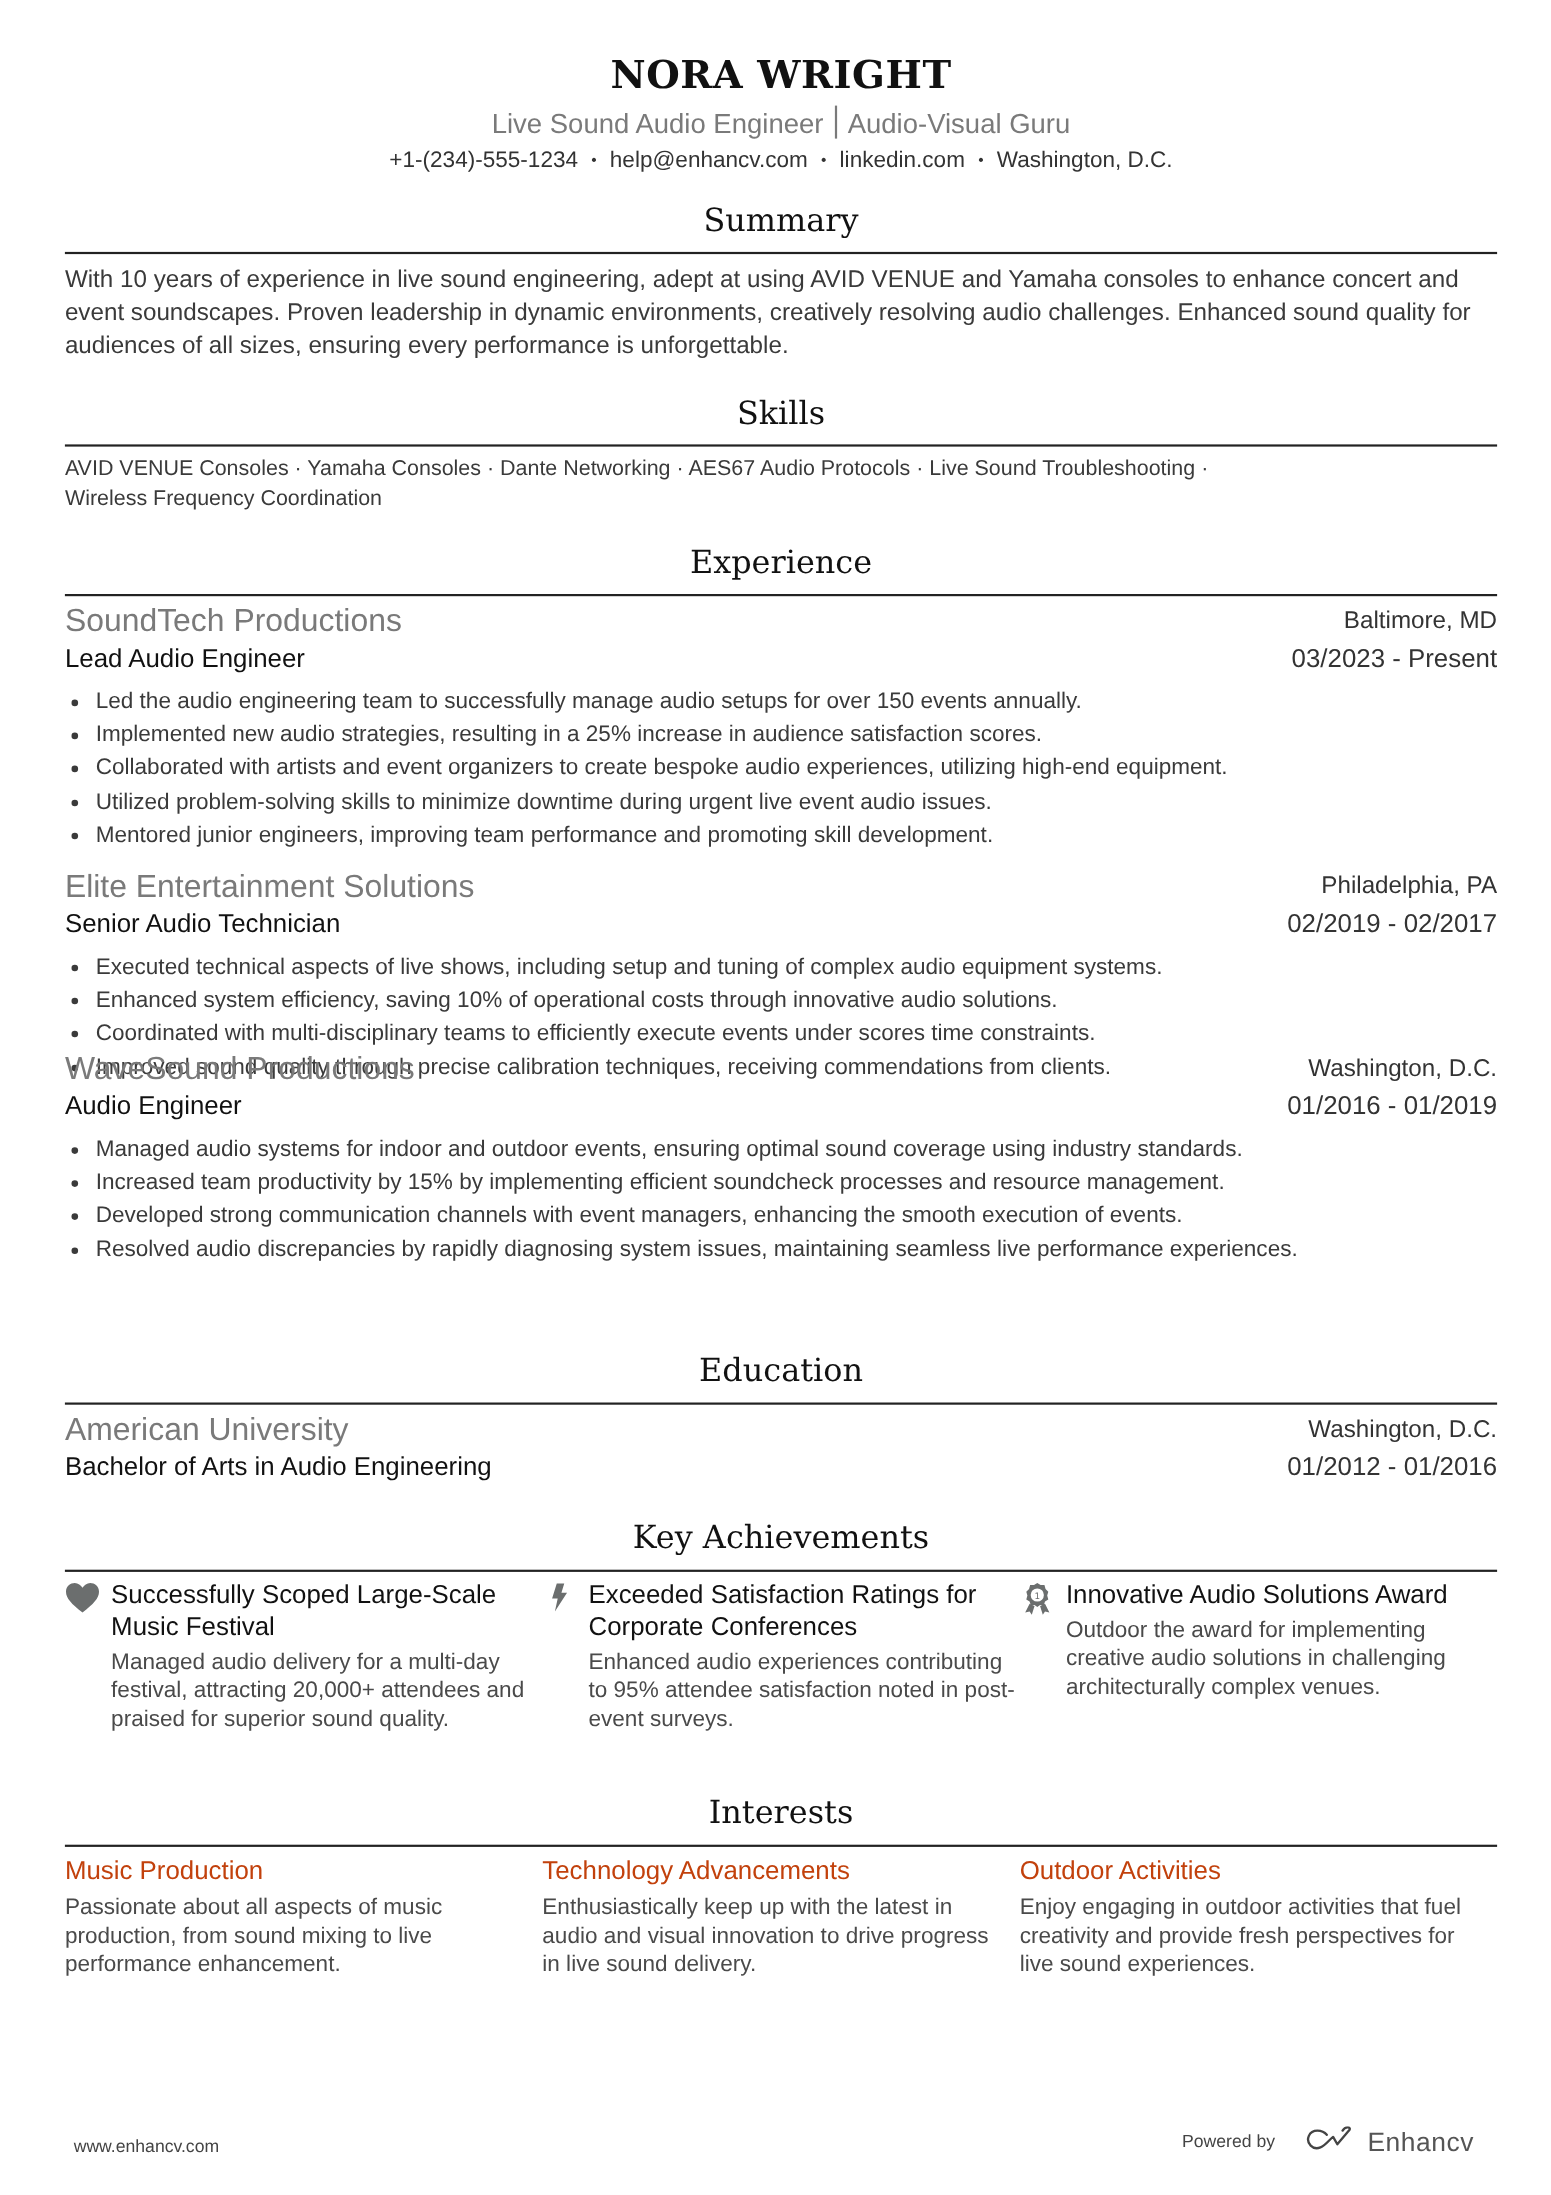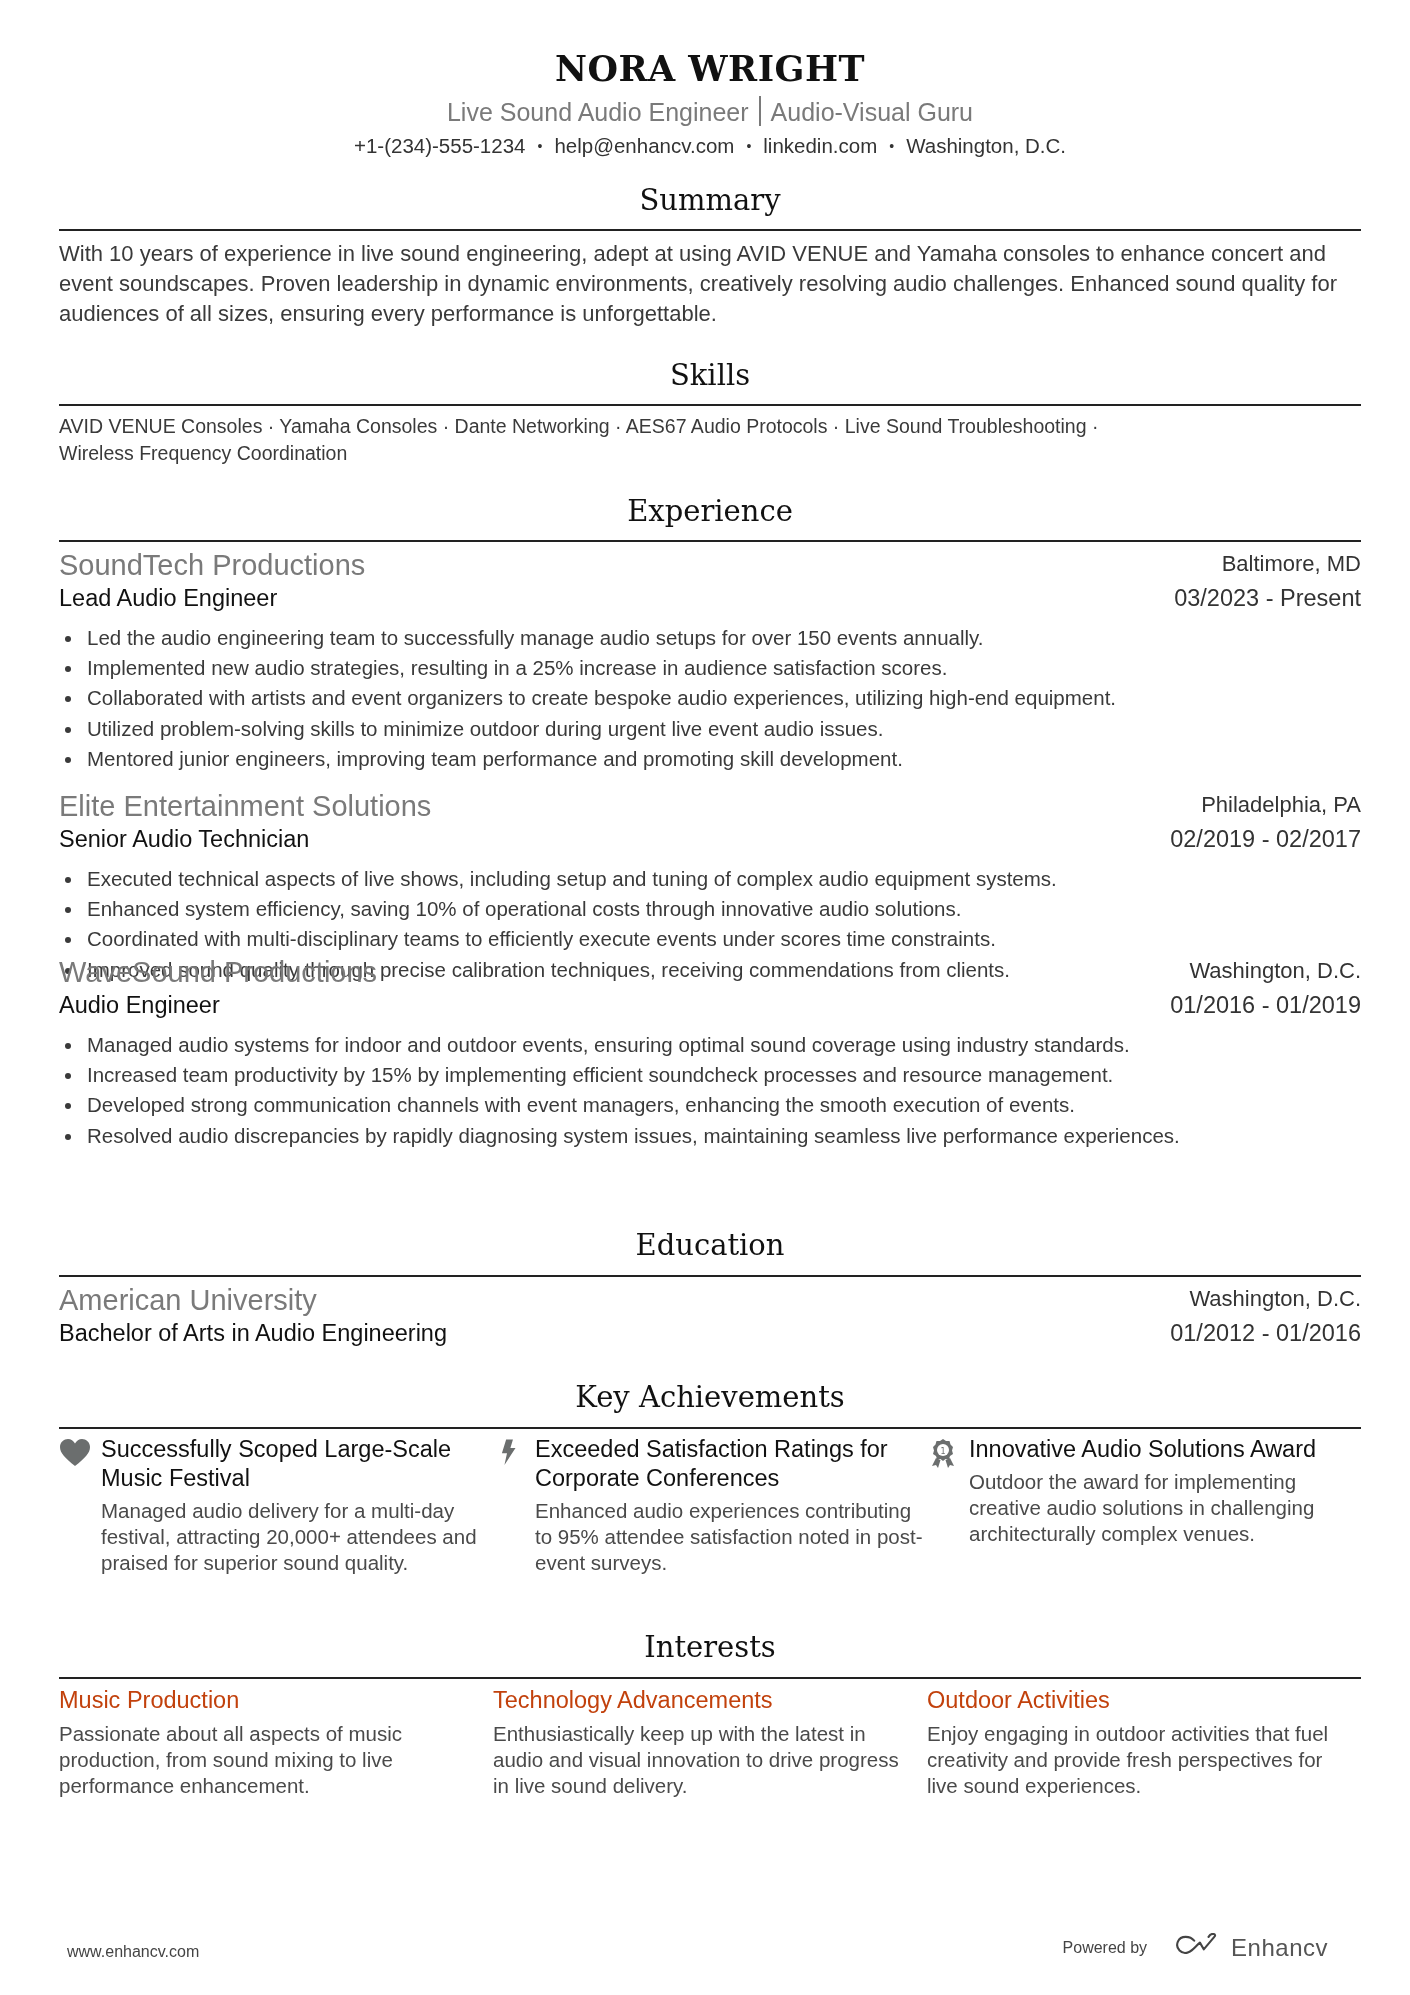--- a/index.html
+++ b/index.html
@@ -71,21 +71,21 @@
     .ach-desc { font-size: 20.5px; line-height: 26px; color: #4a4a4a; margin-top: 5px; }
 
     
     .int-grid { position: absolute; left: 0; width: 100%; display: flex; }
     .int { width: 444px; padding-right: 20px; }
     .int-title { font-size: 23.5px; line-height: 30px; color: #c2410c; }
     .int-desc { font-size: 20.5px; line-height: 26px; color: #4a4a4a; margin-top: 6px; }
 
     
     .footer-left { position: absolute; left: 67px; top: 1943px; font-size: 16px; color: #444; }
-    .footer-right { position: absolute; right: 82px; top: 1933px; display: flex; align-items: center; }
+    .footer-right { position: absolute; right: 70px; top: 1933px; display: flex; align-items: center; }
     .powered { font-size: 16px; color: #444; margin-right: 28px; }
     .brand { font-size: 24px; color: #555; letter-spacing: 0.5px; margin-left: 10px; }
   </style>
 </head>
 <body>
 
 <div class="page">
 
   <div class="name">NORA WRIGHT</div>
   <div class="subtitle">
@@ -115,21 +115,21 @@
       <span class="location">Baltimore, MD</span>
     </div>
     <div class="entry-row">
       <span class="role">Lead Audio Engineer</span>
       <span class="dates">03/2023 - Present</span>
     </div>
     <ul class="bullets">
       <li>Led the audio engineering team to successfully manage audio setups for over 150 events annually.</li>
       <li>Implemented new audio strategies, resulting in a 25% increase in audience satisfaction scores.</li>
       <li>Collaborated with artists and event organizers to create bespoke audio experiences, utilizing high-end equipment.</li>
-      <li>Utilized problem-solving skills to minimize outdoor during urgent live event audio issues.</li>
+      <li>Utilized problem-solving skills to minimize downtime during urgent live event audio issues.</li>
       <li>Mentored junior engineers, improving team performance and promoting skill development.</li>
     </ul>
   </div>
 
   <div class="entry" style="top:790px;">
     <div class="entry-row">
       <span class="company">Elite Entertainment Solutions</span>
       <span class="location">Philadelphia, PA</span>
     </div>
     <div class="entry-row">

